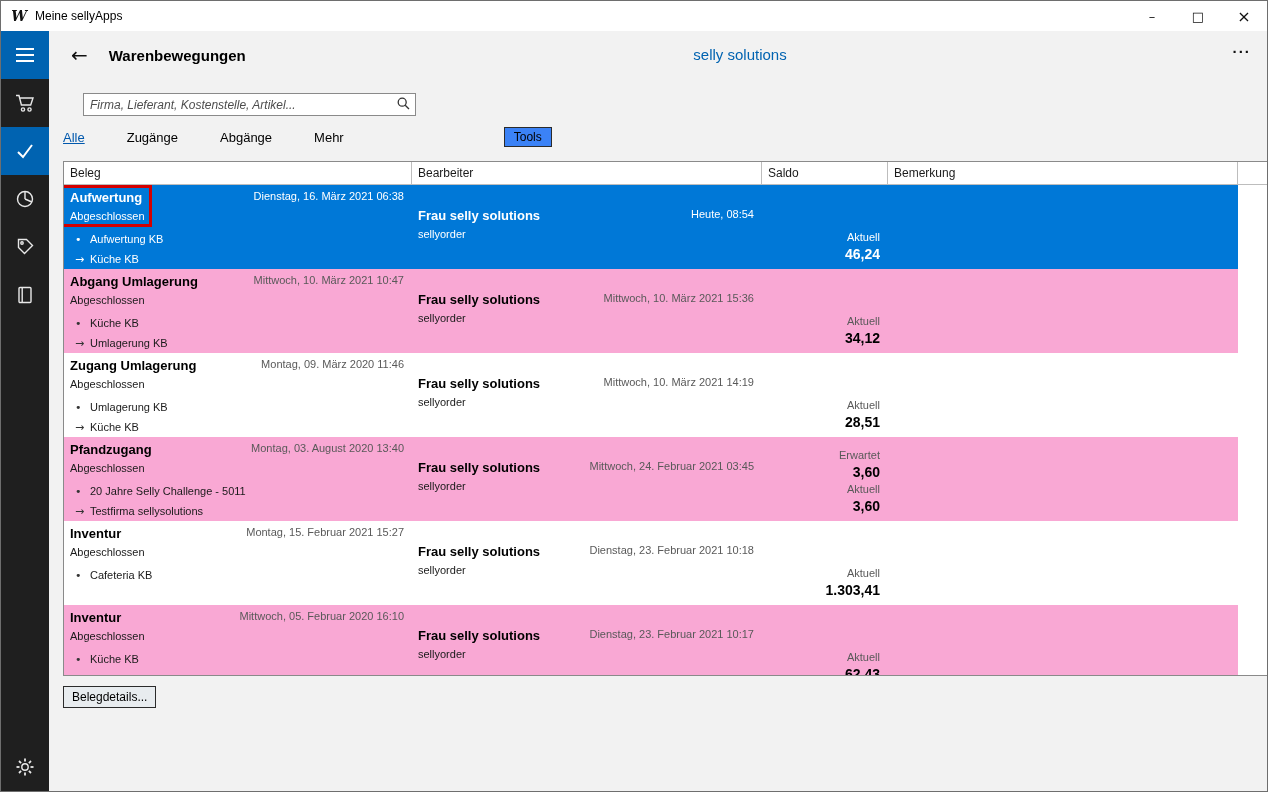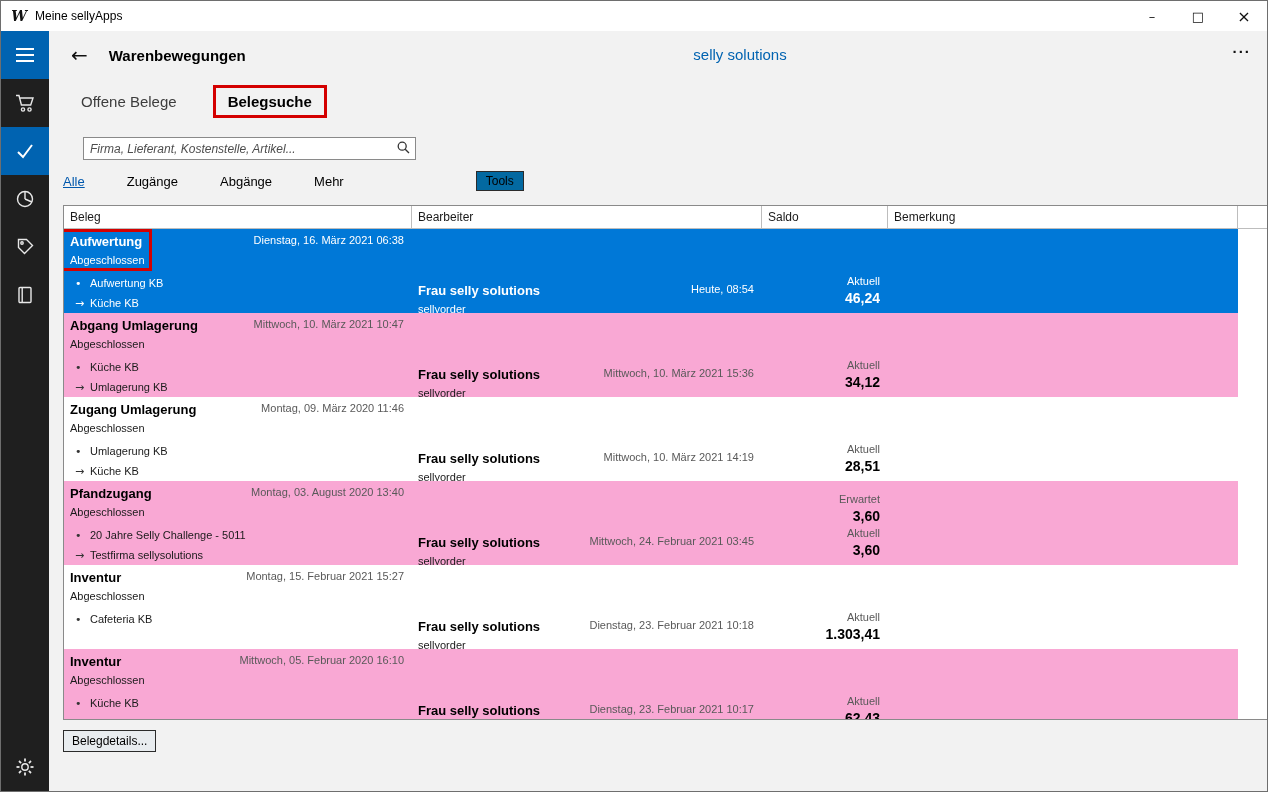--- a/index.html
+++ b/index.html
@@ -42,21 +42,21 @@
   .search-row { margin-top:14px;padding-left:20px; }
   .search-box { width:333px; height:23px; background:#fff; border:1px solid #8a8a8a; display:flex; align-items:center; padding:0 5px 0 6px; }
   .search-box input { flex:1; border:none; outline:none; font-size:12px; font-family:"Liberation Sans", sans-serif; background:transparent; color:#000; }
   .search-box input::placeholder { font-style:italic; color:#4d4d4d; opacity:1; }
   .search-icon { flex:0 0 auto; margin-left:4px; }
 
   
   .filter-row { margin-top:10px; height:22px; display:flex; align-items:center; width:1191px; }
   .filter { font-size:13px; color:#000; background:none; border:none; margin-right:42px; }
   .filter.active { color:#0058ad; text-decoration:underline; }
-  .tools-btn { margin-left:90px; font-size:12px; color:#000; background:#0369a1; border:1px solid #2b2b2b; padding:2px 9px; }
+  .tools-btn { margin-left:118px; font-size:12px; color:#000; background:#3b82f6; border:1px solid #2b2b2b; padding:2px 9px; }
 
   
   .table { margin-top:13px; width:1234px; background:#fff; border:1px solid #8a8a8a; position:relative; }
   .thead { display:grid; grid-template-columns:348px 350px 126px 350px 15px; height:23px; border-bottom:1px solid #bdbdbd; background:#fff; }
   .th { font-size:12px; color:#1a1a1a; padding:4px 6px; border-right:1px solid #bdbdbd; overflow:hidden; white-space:nowrap; }
   .th.last { border-right:none; }
   .thead .sb-gap { border-right:none; }
   .tbody { width:1174px; height:490px; overflow:hidden; position:relative; }
 
   .row { display:grid; grid-template-columns:348px 350px 126px 350px; height:84px; background:#fff; }
@@ -67,21 +67,21 @@
   .c-beleg { position:relative; padding:5px 8px 0 6px; }
   .line1 { display:flex; justify-content:space-between; align-items:flex-start; }
   .row-title { font-size:13px; font-weight:bold; color:#000; white-space:nowrap; }
   .row-date { font-size:11px; color:#595959; white-space:nowrap; }
   .status { font-size:11px; color:#1a1a1a; margin-top:5px; }
   .items { margin-top:7px; padding-left:5px; }
   .item { display:flex; align-items:center; height:20px; font-size:11px; color:#1a1a1a; }
   .item .marker { width:15px; color:#333; font-family:"DejaVu Sans", sans-serif; }
   .item .ilabel { white-space:nowrap; }
 
-  .c-bearb { padding:14px 8px 0 6px;margin-top:40px; }
+  .c-bearb { padding:23px 8px 0 6px; }
   .editor-name { font-size:13px; font-weight:bold; color:#000; white-space:nowrap; }
   .editor-sub { font-size:11px; color:#1a1a1a; margin-top:5px; }
 
   .c-saldo { display:flex; flex-direction:column; justify-content:flex-end; align-items:flex-end; padding:3px 8px 7px 4px; }
   .saldo-entry { text-align:right; margin-top:3px; }
   .saldo-label { display:block; font-size:11px; color:#595959; }
   .saldo-value { display:block; font-size:14px; font-weight:bold; color:#000; margin-top:3px; }
 
   .row.selected .row-title, .row.selected .row-date, .row.selected .status,
   .row.selected .item, .row.selected .item .marker, .row.selected .editor-name,
@@ -188,24 +188,20 @@
 
     <div class="main">
 
       <div class="header">
         <button class="back-btn">←</button>
         <span class="page-title">Warenbewegungen</span>
         <span class="center-title">selly solutions</span>
         <button class="more-btn">...</button>
       </div>
 
-      <div class="tabs">
-        <button class="tab">Offene Belege</button>
-        <button class="tab active annotated">Belegsuche</button>
-      </div>
 
       <div class="search-row">
         <div class="search-box">
           <input type="text" placeholder="Firma, Lieferant, Kostenstelle, Artikel..." style="">
           <span class="search-icon">
             <svg width="13" height="13" viewBox="0 0 13 13" fill="none" stroke="#333" stroke-width="1.3">
                 <circle cx="5.2" cy="5.2" r="4"></circle>
                 <line x1="8.2" y1="8.2" x2="12" y2="12"></line>
               </svg>
           </span>

